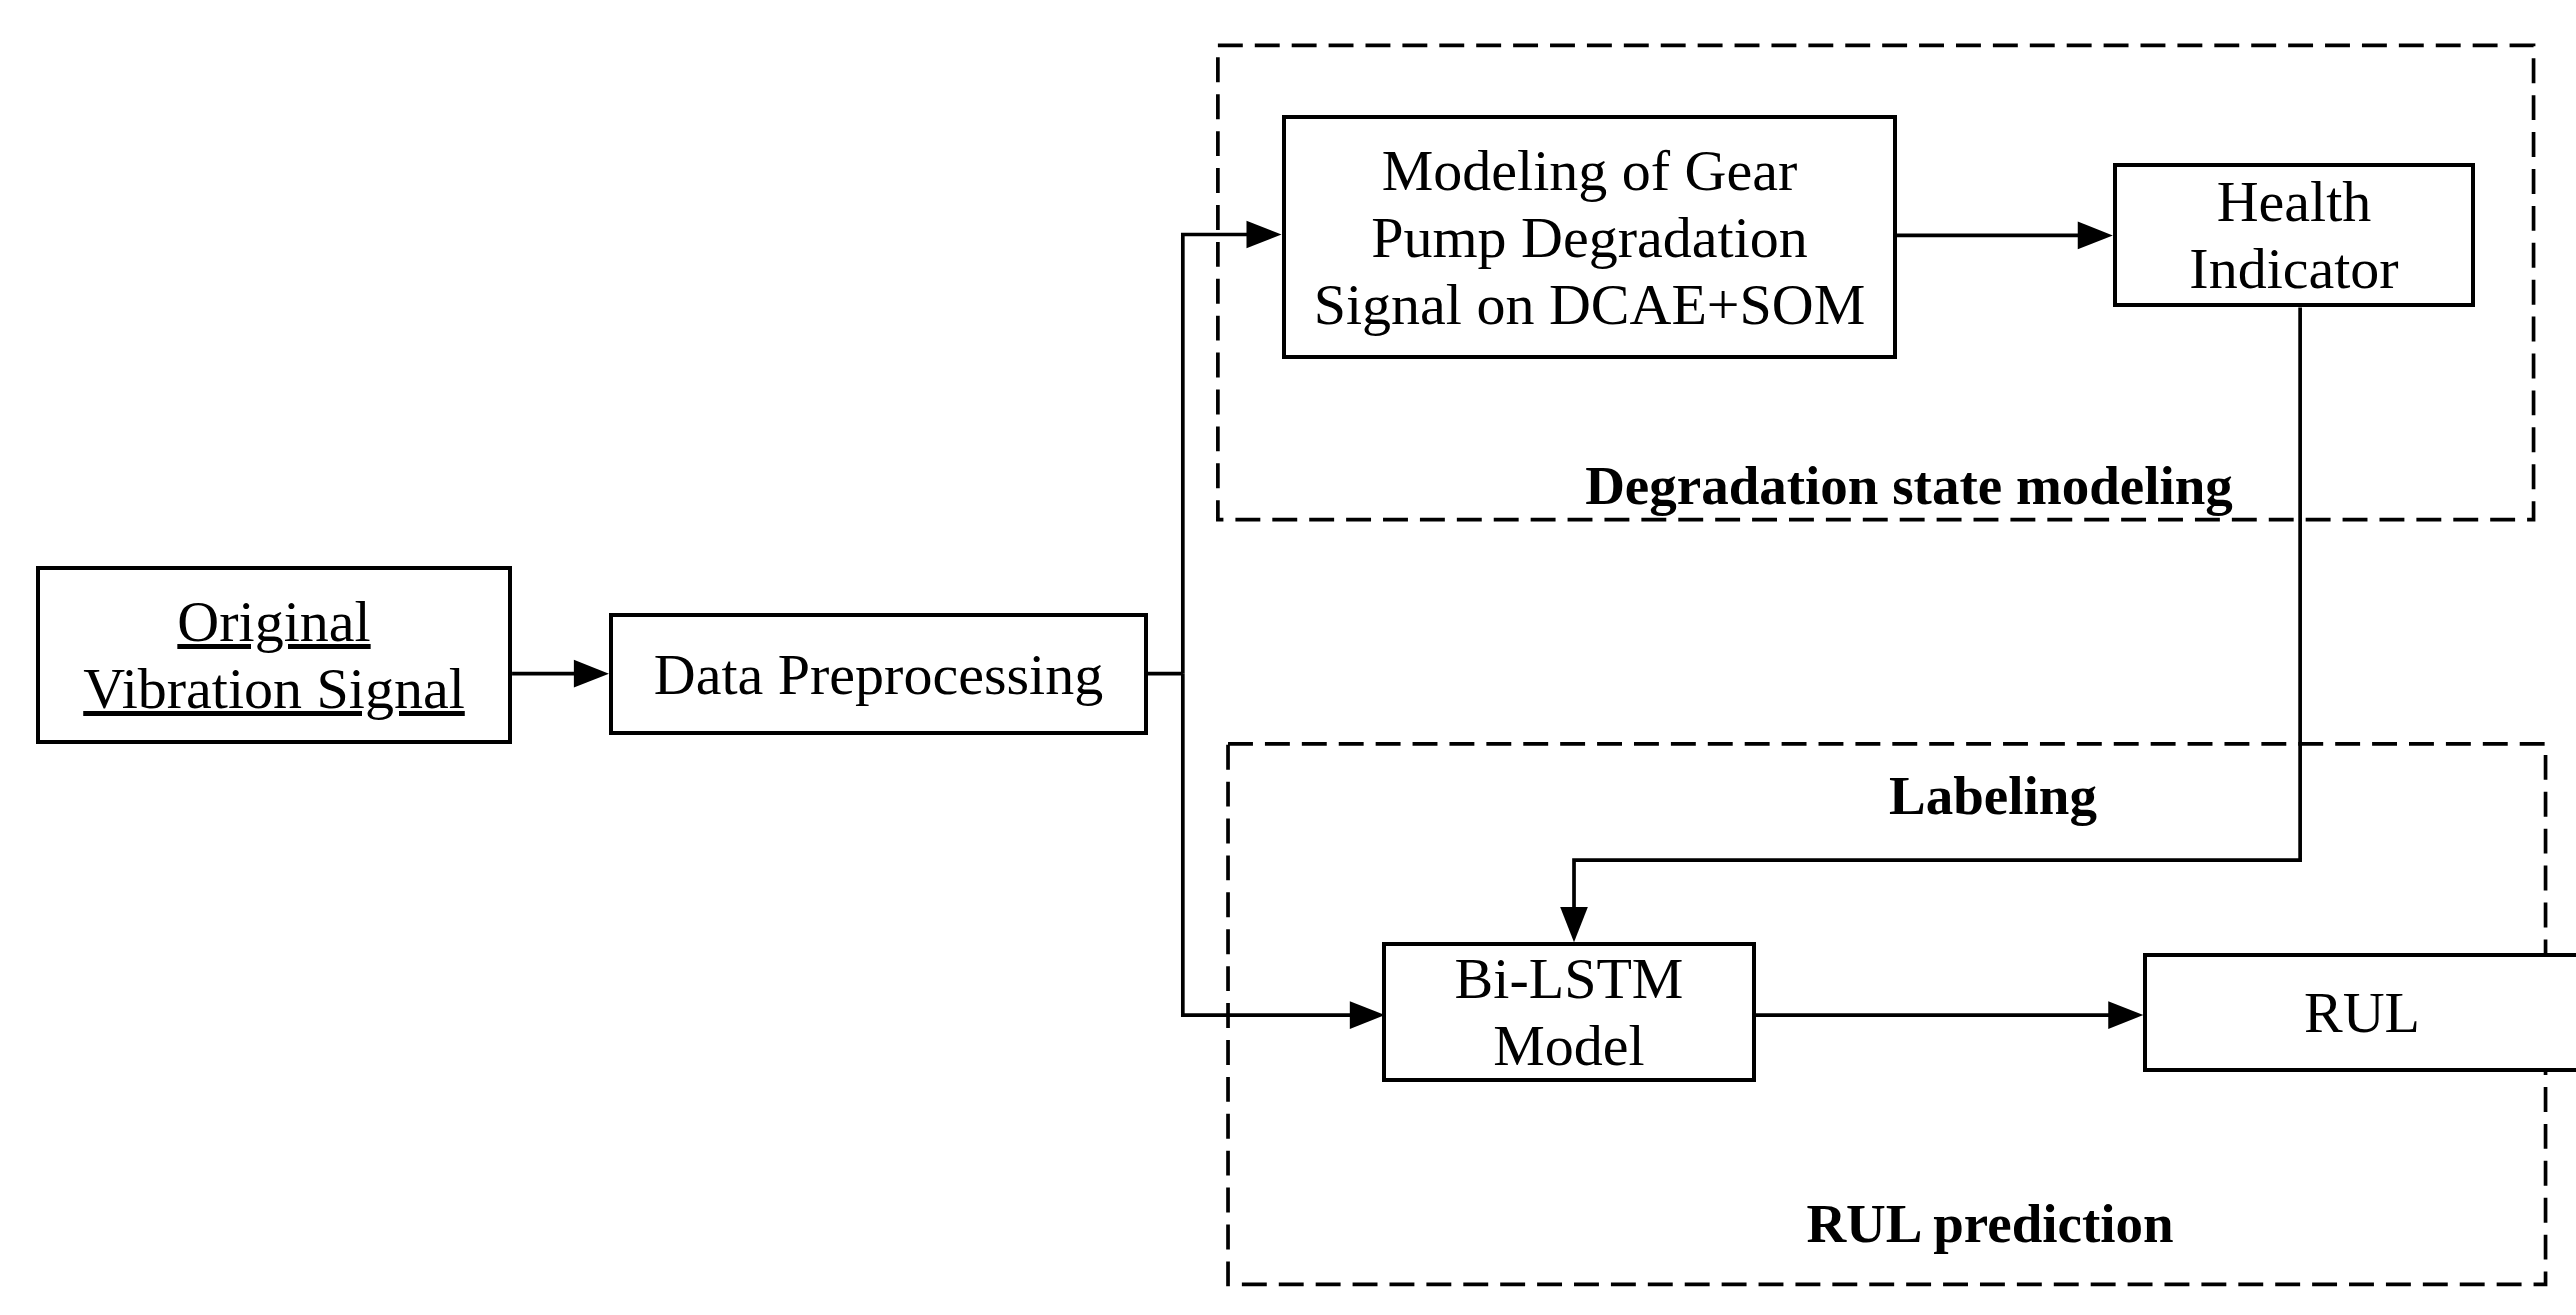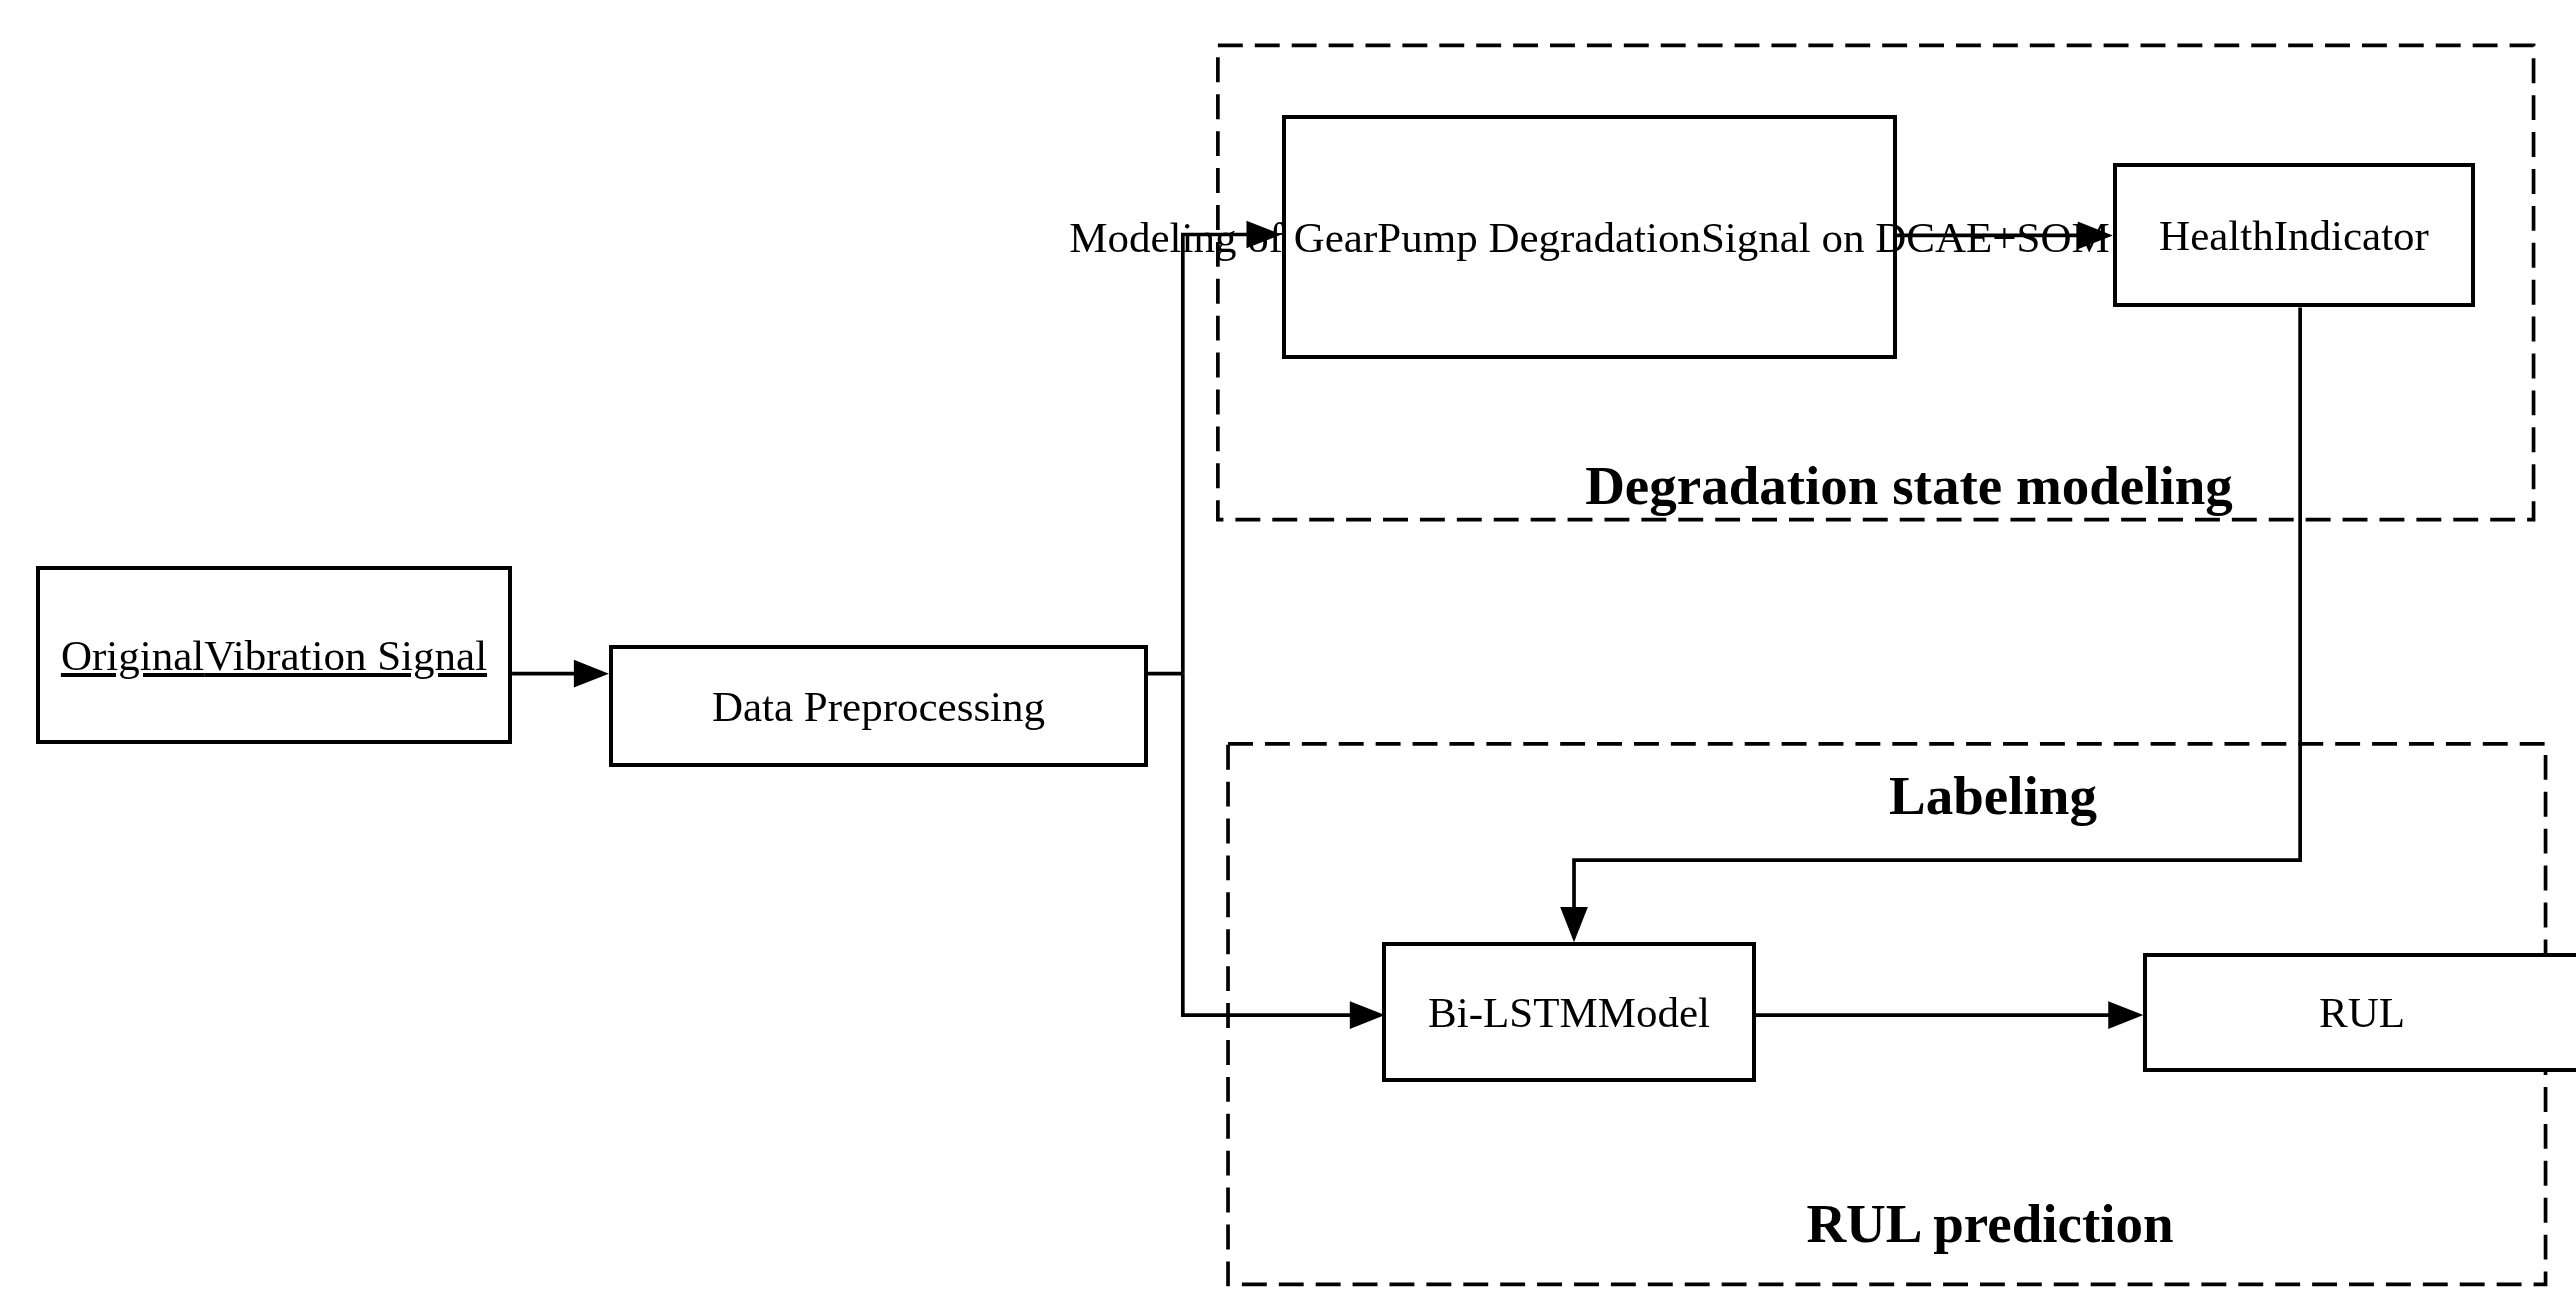--- a/index.html
+++ b/index.html
@@ -10,37 +10,37 @@
     color:#000000;
     font-family:"Liberation Serif", serif;
     overflow:hidden;
   }
   .wires{position:absolute;left:0;top:0;width:2576px;height:1316px;}
   .node{
     position:absolute;
     box-sizing:border-box;
     border:4.6px solid #000000;
     background:#ffffff;
-    display:flex;flex-direction:row;
+    display:flex;flex-direction:column;
     justify-content:center;align-items:center;
     text-align:center;
-    font-size:43px;line-height:67px;
+    font-size:58px;line-height:67px;
     white-space:nowrap;
   }
   .node span{display:block;}
   .flabel{
     position:absolute;
     font-size:55px;line-height:59px;
     white-space:nowrap;
     transform:translateX(-50%);
     font-weight:bold;
   }
   
   #n-original  {left:36px;  top:566px;  width:476px; height:178px;text-decoration:underline;}
-  #n-prep      {left:609px; top:613px;  width:539px; height:122px;margin-top:32px;}
+  #n-prep      {left:609px; top:613px;  width:539px; height:122px;}
   #n-modeling  {left:1282px;top:115px;  width:615px; height:244px;}
   #n-health    {left:2113px;top:163px;  width:362px; height:144px;}
   #n-bilstm    {left:1382px;top:942px; width:374px; height:140px;}
   #n-rul       {left:2143px;top:953px; width:438px; height:119px;}
   
   #lbl-degradation {left:1909px;top:456px;}
   #lbl-labeling    {left:1993px;top:766px;}
   #lbl-rulpred     {left:1990px;top:1194px;}
 </style>
 </head>

